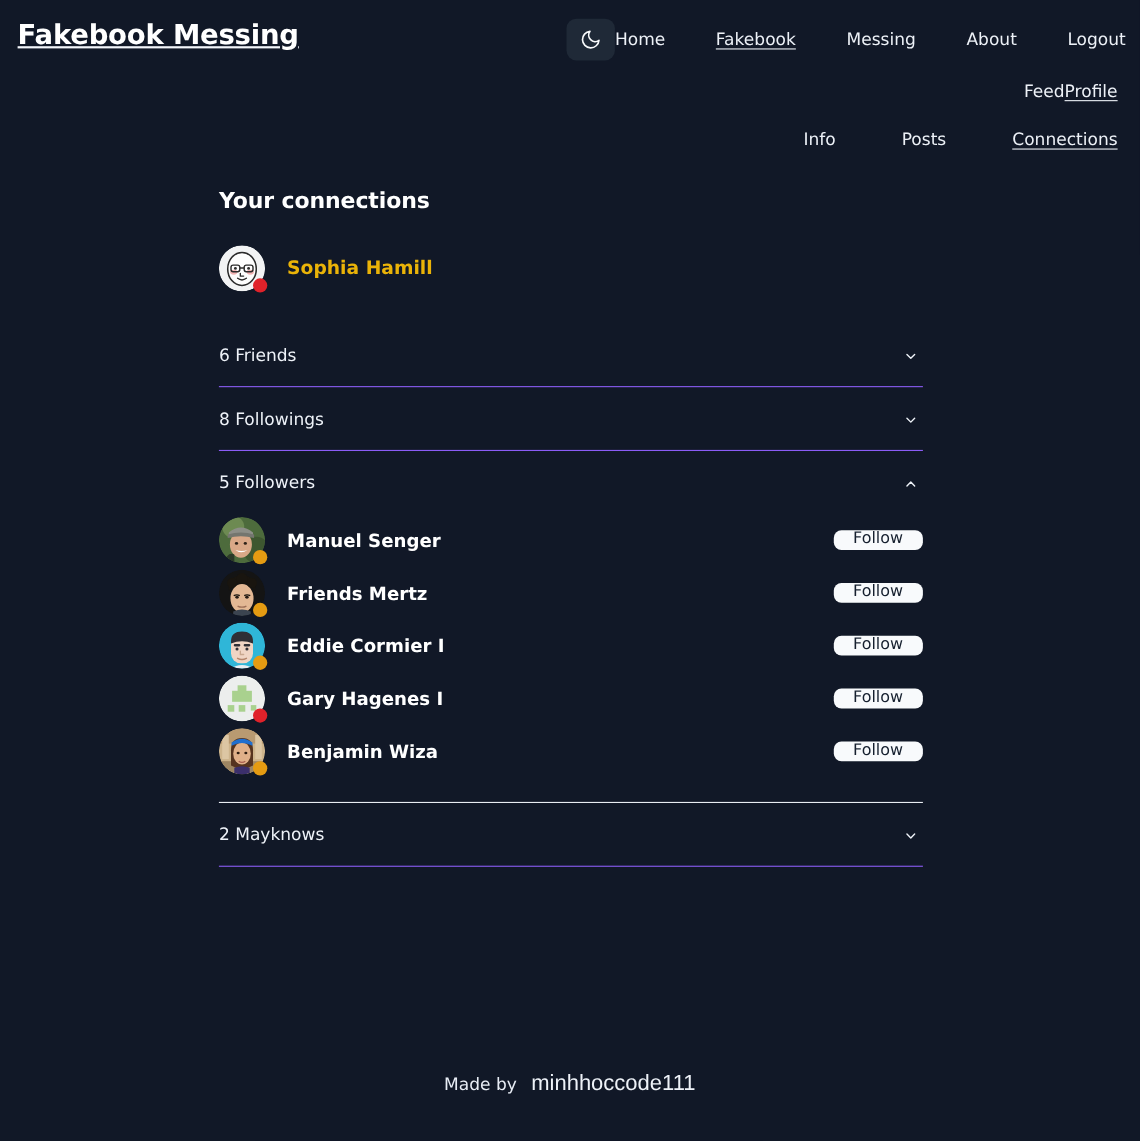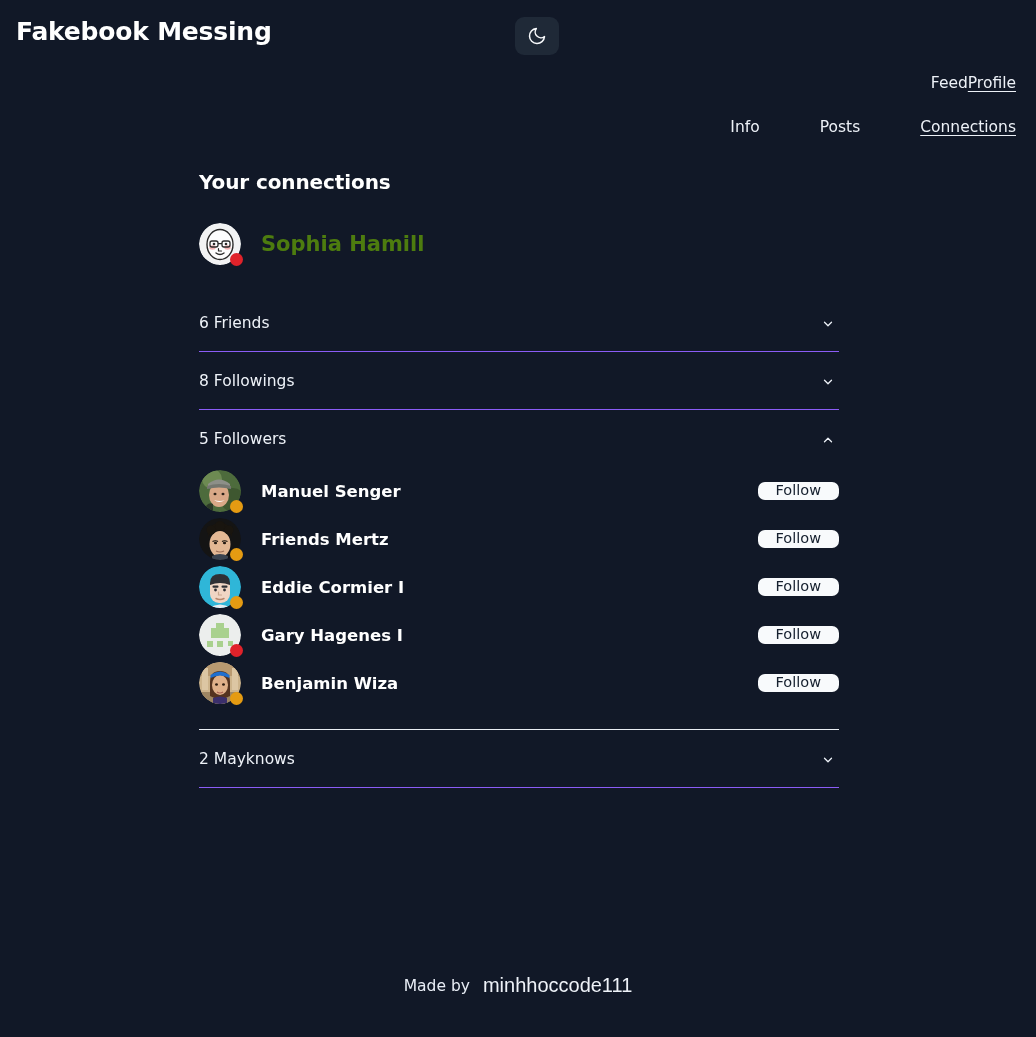--- a/index.html
+++ b/index.html
@@ -11,20 +11,21 @@
     font-family: "DejaVu Sans", "Liberation Sans", sans-serif;
     overflow: hidden;
   }
 
   .page {
     position: relative;
     width: 1036px;
     height: 1037px;
     background: #111827;
     color: #f3f6fb;
+    text-decoration: underline;
   }
 
   
   .topbar {
     position: relative;
     height: 72px;
     display: flex;
     align-items: flex-start;
     padding: 18px 16px 0 16px;
   }
@@ -108,23 +109,23 @@
     letter-spacing: -0.1px;
   }
 
   .owner-row {
     display: flex;
     align-items: center;
     gap: 20px;
     margin-bottom: 29px;
   }
   .owner-name {
-    font-size: 21px;
+    font-size: 17px;
     font-weight: 700;
-    color: #4d7c0f;
+    color: #eab308;
   }
 
   
   .avatar {
     position: relative;
     width: 42px;
     height: 42px;
     flex: 0 0 auto;
   }
   .avatar .pic {
@@ -221,20 +222,27 @@
   </div>
 
   <div class="nav-primary">
     <button class="theme-toggle">
       <span>
         <svg width="20" height="20" viewBox="0 0 24 24" fill="none" stroke="#f8fafc" stroke-width="1.8" stroke-linecap="round" stroke-linejoin="round">
           <path d="M21 12.79A9 9 0 1 1 11.21 3 7 7 0 0 0 21 12.79z"></path>
         </svg>
       </span>
     </button>
+    <div class="nav-links">
+      <a class="nav-link" href="#">Home</a>
+      <a class="nav-link active" href="#">Fakebook</a>
+      <a class="nav-link" href="#">Messing</a>
+      <a class="nav-link" href="#">About</a>
+      <a class="nav-link" href="#">Logout</a>
+    </div>
   </div>
 
   <div class="nav-secondary">
     <a class="nav-link" href="#">Feed</a>
     <a class="nav-link active" href="#">Profile</a>
   </div>
 
   <div class="nav-tertiary">
     <a class="nav-link" href="#">Info</a>
     <a class="nav-link" href="#">Posts</a>

